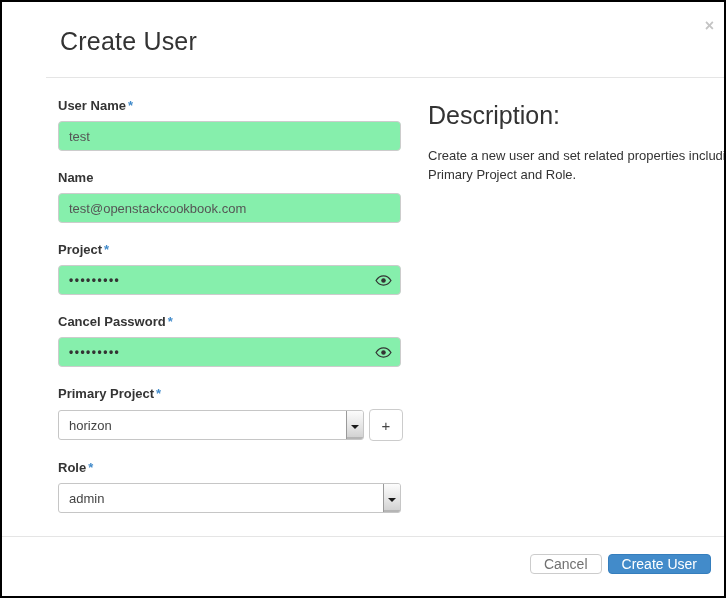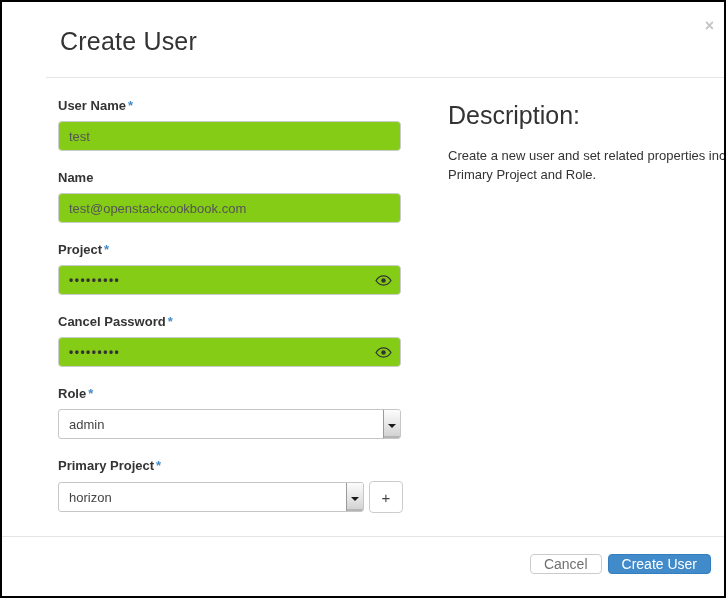--- a/index.html
+++ b/index.html
@@ -36,21 +36,20 @@
     font-size: 16px; font-weight: bold;
     color: #c4c4c4;
     line-height: 1;
     cursor: pointer;
     font-family: "Liberation Sans", sans-serif;
   }
   
   .modal-body {
     display: flex;
     padding-top: 20px;
-    gap: 20px;
   }
   .form-col {
     width: 368px;
     padding-left: 12px;
     flex: none;
   }
   .form-group { margin-bottom: 19px; }
   .control-label {
     display: block;
     font-size: 13px;
@@ -65,21 +64,21 @@
   }
   .input-wrap { position: relative; width: 343px; }
   .text-input {
     width: 343px; height: 30px;
     border: 1px solid #ccc;
     border-radius: 4px;
     padding: 0 28px 0 10px;
     font-size: 13px;
     color: #555;
     font-family: "Liberation Sans", sans-serif;
-    background: #84cc16;
+    background: #86efac;
     outline: none;
   }
   .text-input.no-icon { padding-right: 10px; }
   .pwd-input {
     font-size: 12px;
     letter-spacing: 1.5px;
     color: #333;
     font-weight: bold;
   }
   .eye-btn {
@@ -234,40 +233,40 @@
           <button class="eye-btn">
             <svg viewBox="0 0 24 24" fill="none" stroke="#333" stroke-width="1.8">
               <path d="M1.5 12S5.5 5.5 12 5.5 22.5 12 22.5 12 18.5 18.5 12 18.5 1.5 12 1.5 12z"></path>
               <circle cx="12" cy="12" r="3.2" fill="#333" stroke="none"></circle>
             </svg>
           </button>
         </div>
       </div>
 
       <div class="form-group">
-        <label class="control-label"><span>Role</span><span class="req">*</span></label>
-        <div class="select-row">
-          <div class="fakeselect w-full">
-            <span class="val">admin</span>
-            <span class="arrow"></span>
-          </div>
-        </div>
-      </div>
-
-      <div class="form-group">
         <label class="control-label"><span>Primary Project</span><span class="req">*</span></label>
         <div class="select-row">
           <div class="fakeselect w-narrow">
             <span class="val">horizon</span>
             <span class="arrow"></span>
           </div>
           <button class="plus-btn">+</button>
         </div>
       </div>
 
+      <div class="form-group">
+        <label class="control-label"><span>Role</span><span class="req">*</span></label>
+        <div class="select-row">
+          <div class="fakeselect w-full">
+            <span class="val">admin</span>
+            <span class="arrow"></span>
+          </div>
+        </div>
+      </div>
+
     </div>
 
     <div class="desc-col">
 
       <div class="desc-heading">Description:</div>
       <p class="desc-body">Create a new user and set related properties including the Primary Project and Role.</p>
     </div>
 
   </div>
 

